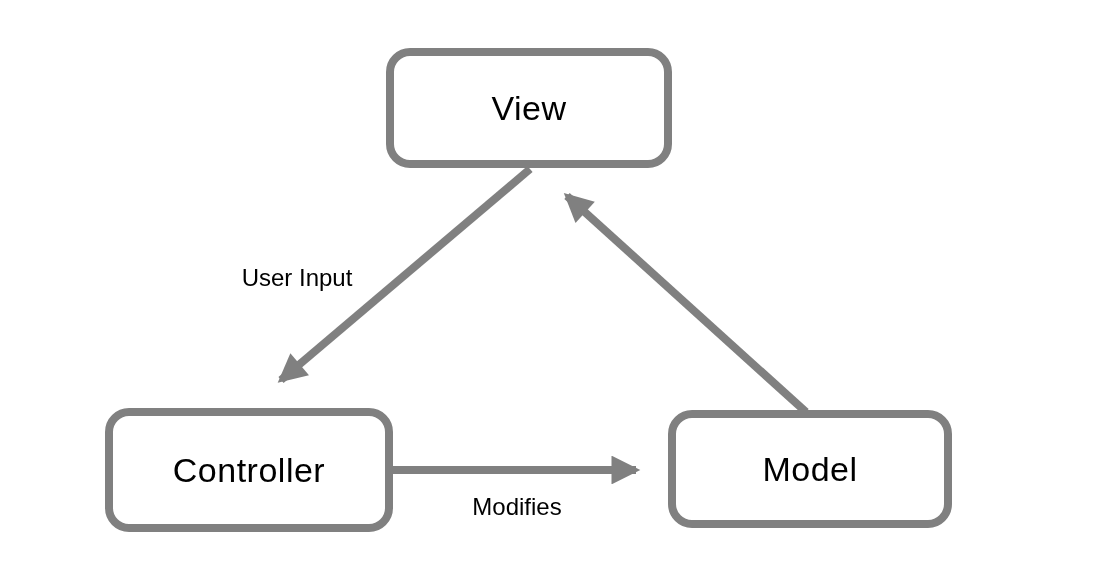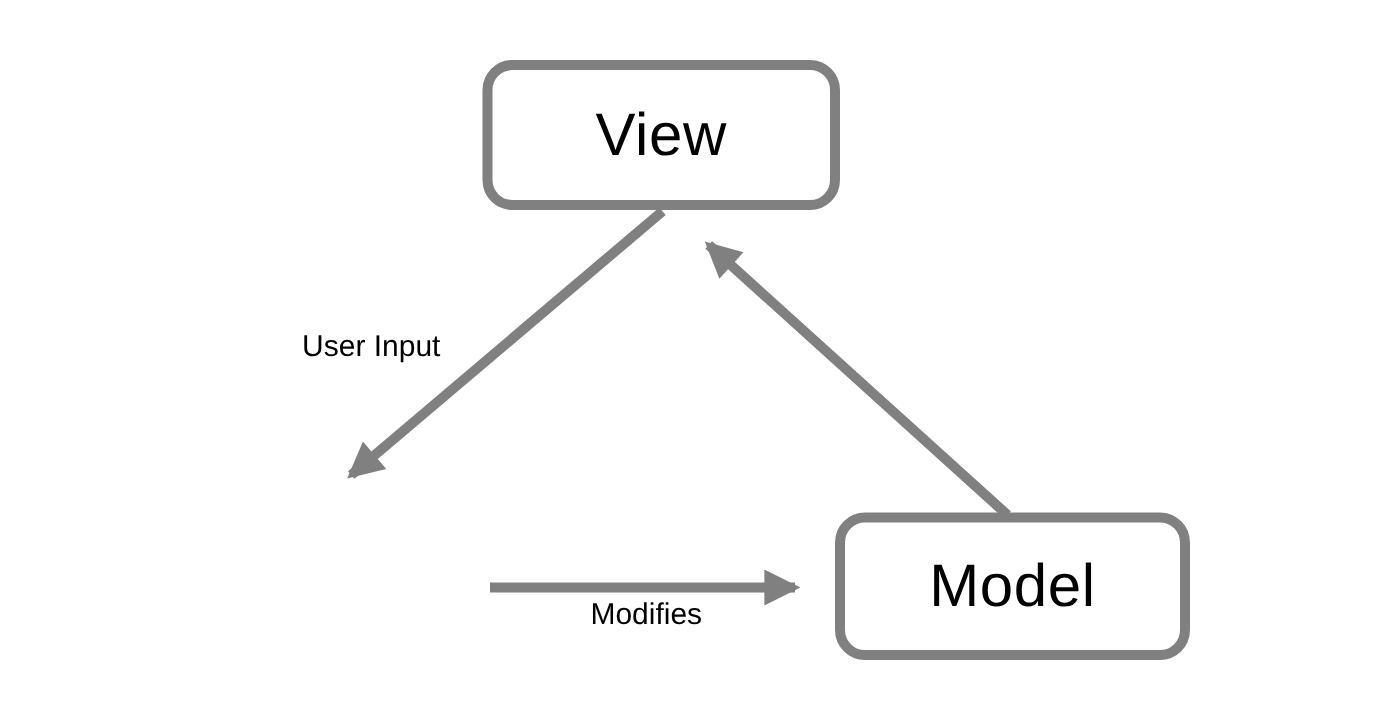--- a/index.html
+++ b/index.html
@@ -27,40 +27,40 @@
   .node {
     position: absolute;
     background: var(--node-fill);
     border: 8px solid var(--stroke);
     border-radius: 24px;
     display: flex;
     align-items: center;
     justify-content: center;
   }
   .node-label {
-    font-size: 48px;
+    font-size: 34px;
     font-weight: 400;
     color: var(--text);
     letter-spacing: 0.5px;
     white-space: nowrap;
   }
   .node-view       { left: 386px; top:  48px; width: 286px; height: 120px; }
   .node-controller { left: 105px; top: 408px; width: 288px; height: 124px; }
   .node-model      { left: 668px; top: 410px; width: 284px; height: 118px; }
   .edge-label {
     position: absolute;
     width: 220px;
     text-align: center;
     font-size: 24px;
     color: var(--text);
     white-space: nowrap;
   }
   .label-user-input { left: 187px; top: 264px; text-align: center; }
   .label-updates    { left: 655px; top: 268px; }
-  .label-modifies   { left: 407px; top: 478px; }
+  .label-modifies   { left: 407px; top: 493px; }
 </style>
 </head>
 <body>
 
 <div class="canvas">
 
   <svg class="edge-layer" viewBox="0 0 1119 580" xmlns="http://www.w3.org/2000/svg" aria-hidden="true">
     <defs>
       <marker id="arrowhead" viewBox="0 0 10 10" refX="8.5" refY="5" markerWidth="4" markerHeight="3.6" orient="auto-start-reverse">
         <path d="M 0 0 L 10 5 L 0 10 z" fill="#808080"></path>
@@ -71,20 +71,23 @@
 
     <line x1="806" y1="412" x2="567" y2="196" stroke="#808080" stroke-width="8" marker-end="url(#arrowhead)"></line>
 
     <line x1="392" y1="470" x2="636" y2="470" stroke="#808080" stroke-width="8" marker-end="url(#arrowhead)"></line>
   </svg>
 
   <div class="node node-view">
     <span class="node-label">View</span>
   </div>
 
+  <div class="node node-controller">
+    <span class="node-label">Controller</span>
+  </div>
 
   <div class="node node-model">
     <span class="node-label">Model</span>
   </div>
 
   <div class="edge-label label-user-input">User Input</div>
 
 
   <div class="edge-label label-modifies">Modifies</div>
 

